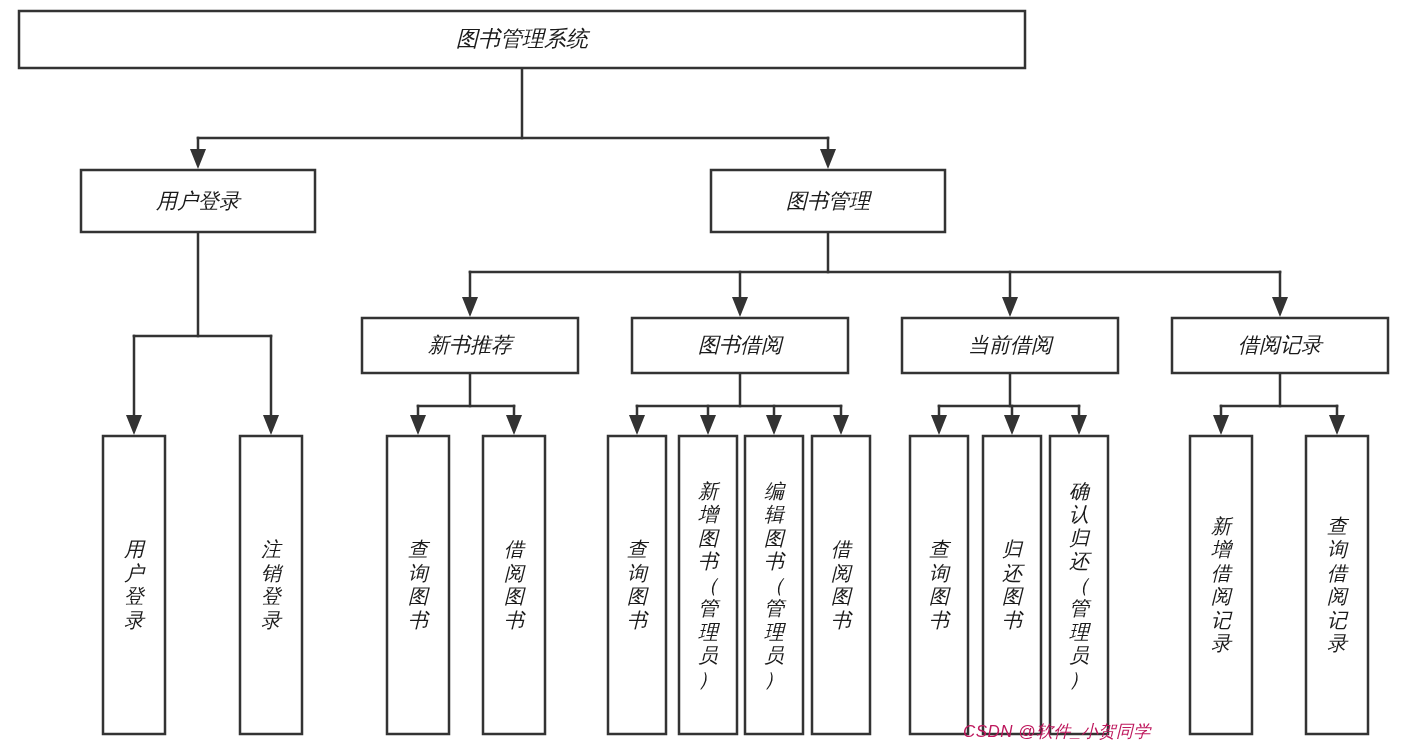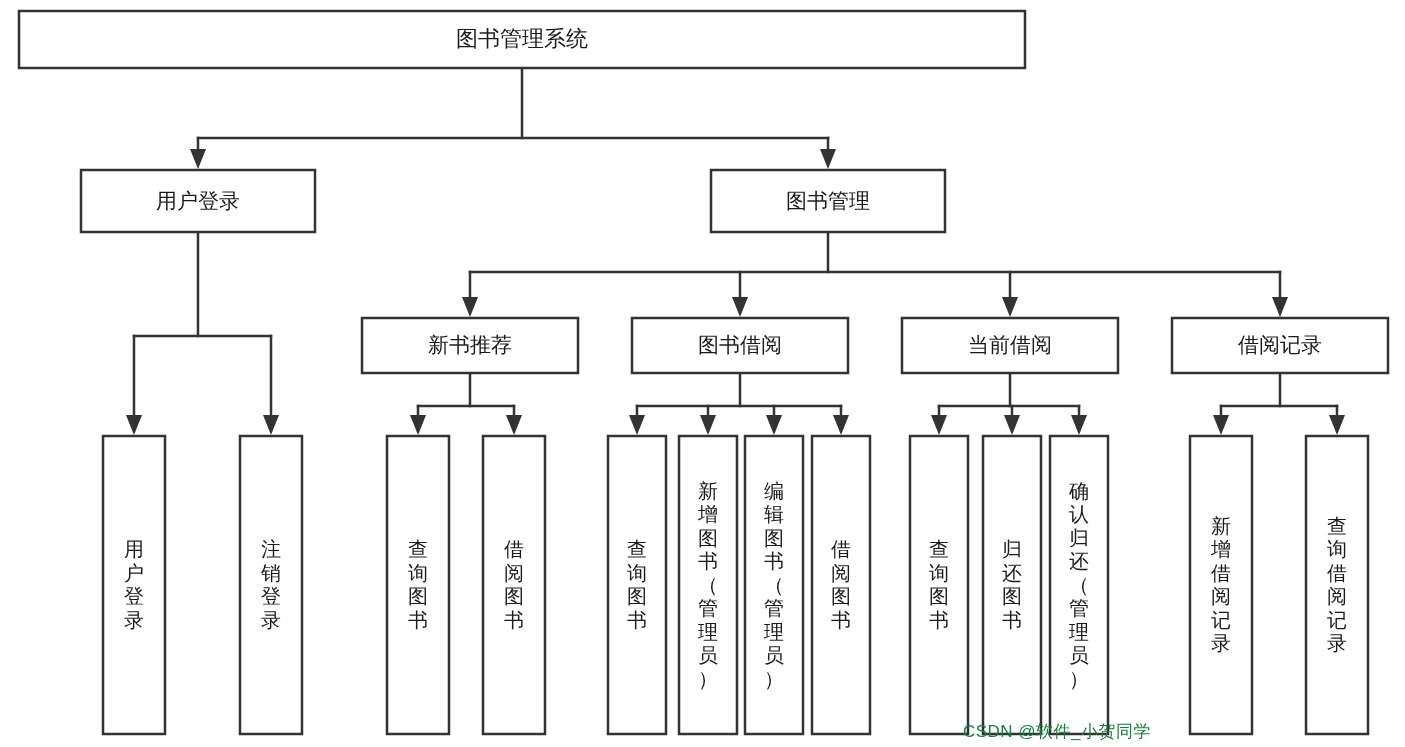--- a/index.html
+++ b/index.html
@@ -11,20 +11,21 @@
     width: 1405px;
     height: 747px;
     overflow: hidden;
     font-family: "Liberation Sans", "DejaVu Sans", sans-serif;
     position: relative;
   }
   #diagram-root {
     position: relative;
     width: 1159px;
     height: 747px;
+    font-style: italic;
   }
   svg#flow {
     display: block;
     width: 1405px;
     height: 747px;
   }
   .node-box {
     fill: #ffffff;
     stroke: #333333;
     stroke-width: 2.5;
@@ -54,21 +55,21 @@
   .arrow-head {
     fill: #333333;
     stroke: none;
   }
   .watermark {
     position: absolute;
     right: 8px;
     bottom: 4px;
     font-family: "Liberation Sans", "DejaVu Sans", sans-serif;
     font-size: 17px;
-    color: #15803d;
+    color: #be185d;
     white-space: nowrap;
     letter-spacing: 0.5px;
     pointer-events: none;
   }
 </style>
 </head>
 <body>
 
 <div id="diagram-root">
   <svg id="flow" viewBox="0 0 1405 747">

